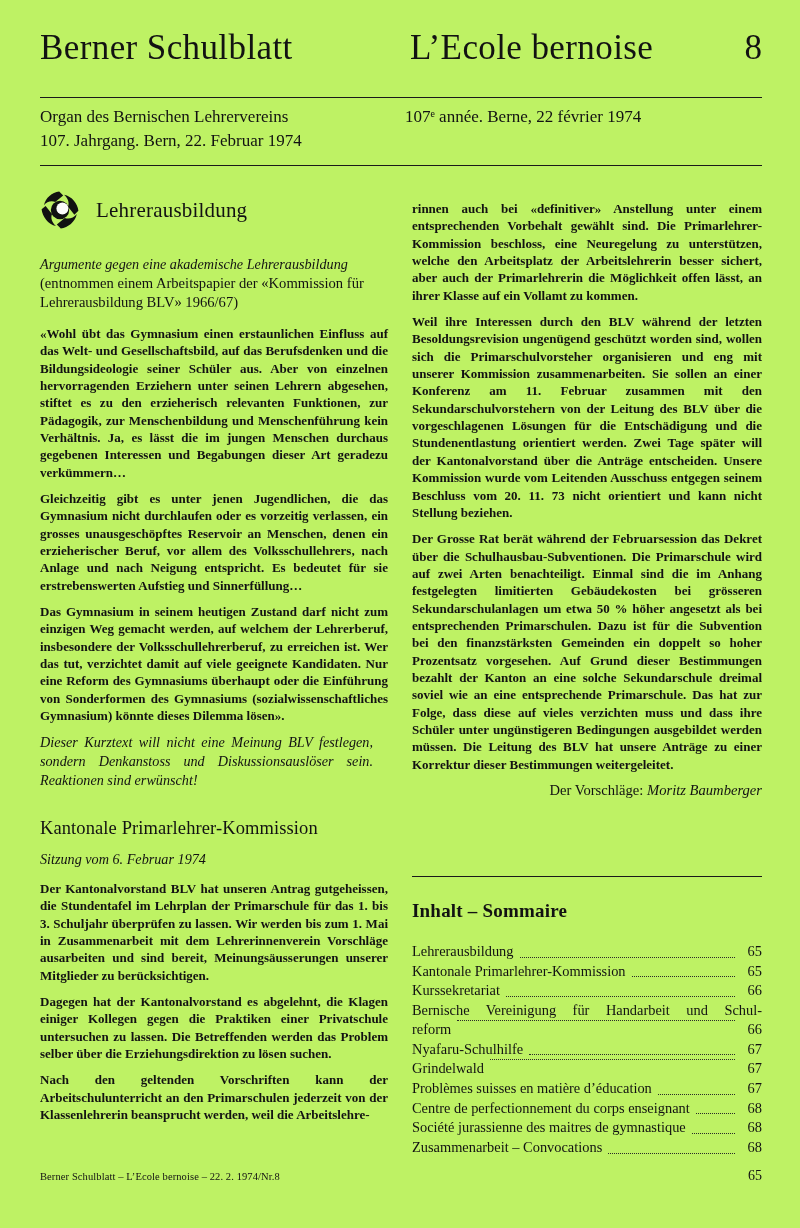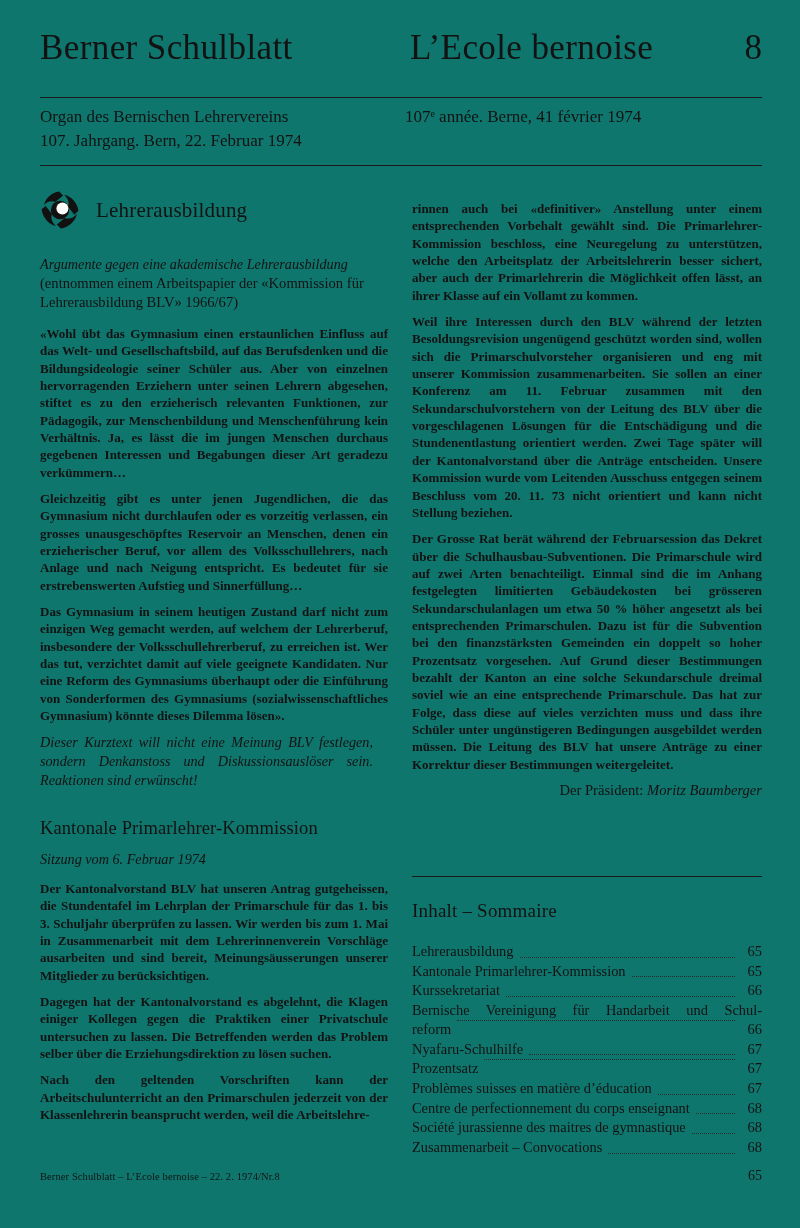--- a/index.html
+++ b/index.html
@@ -5,21 +5,21 @@
   html, body {
     margin: 0;
     padding: 0;
     background: #8a8a8a;
   }
   .page {
     position: relative;
     width: 800px;
     height: 1228px;
     margin: 0 auto;
-    background: #0f766e;
+    background: #bef264;
     box-sizing: border-box;
     font-family: "Liberation Serif", "DejaVu Serif", serif;
     color: #121212;
     overflow: hidden;
   }
 
   
   .masthead {
     position: absolute;
     left: 40px;
@@ -151,20 +151,21 @@
   .toc {
     position: absolute;
     left: 412px;
     top: 900px;
     width: 350px;
   }
   .toc-title {
     font-size: 19px;
     margin-bottom: 20px;
     letter-spacing: 0.2px;
+    font-weight: bold;
   }
   .toc-list { display: block; }
   .toc-item {
     display: flex;
     align-items: flex-end;
     font-size: 14.4px;
     line-height: 1.30;
     margin-bottom: 1px;
   }
   .toc-label {
@@ -222,21 +223,21 @@
   </div>
 
   <div class="rule r1"></div>
 
   <div class="subhead">
     <div class="col">
       <div class="ln">Organ des Bernischen Lehrervereins</div>
       <div class="ln">107. Jahrgang. Bern, 22. Februar 1974</div>
     </div>
     <div class="col right">
-      <div class="ln">107ᵉ année. Berne, 41 février 1974</div>
+      <div class="ln">107ᵉ année. Berne, 22 février 1974</div>
     </div>
   </div>
 
   <div class="rule r2"></div>
 
   <div class="col-left">
 
     <div class="sect-head-row">
       <span class="ornament">
         <svg viewBox="0 0 100 100" width="40" height="40" aria-hidden="true">
@@ -268,21 +269,21 @@
     <p class="body">Der Kantonalvorstand BLV hat unseren Antrag gutgeheissen, die Stundentafel im Lehrplan der Primarschule für das 1. bis 3. Schuljahr überprüfen zu lassen. Wir werden bis zum 1. Mai in Zusammenarbeit mit dem Lehrerinnenverein Vorschläge ausarbeiten und sind bereit, Meinungsäusserungen unserer Mitglieder zu berücksichtigen.</p>
     <p class="body">Dagegen hat der Kantonalvorstand es abgelehnt, die Klagen einiger Kollegen gegen die Praktiken einer Privatschule untersuchen zu lassen. Die Betreffenden werden das Problem selber über die Erziehungsdirektion zu lösen suchen.</p>
     <p class="body last">Nach den geltenden Vorschriften kann der Arbeitschulunterricht an den Primarschulen jederzeit von der Klassenlehrerin beansprucht werden, weil die Arbeitslehre-</p>
   </div>
 
   <div class="col-right">
     <p class="body">rinnen auch bei «definitiver» Anstellung unter einem entsprechenden Vorbehalt gewählt sind. Die Primarlehrer-Kommission beschloss, eine Neuregelung zu unterstützen, welche den Arbeitsplatz der Arbeitslehrerin besser sichert, aber auch der Primarlehrerin die Möglichkeit offen lässt, an ihrer Klasse auf ein Vollamt zu kommen.</p>
     <p class="body">Weil ihre Interessen durch den BLV während der letzten Besoldungsrevision ungenügend geschützt worden sind, wollen sich die Primarschulvorsteher organisieren und eng mit unserer Kommission zusammenarbeiten. Sie sollen an einer Konferenz am 11. Februar zusammen mit den Sekundarschulvorstehern von der Leitung des BLV über die vorgeschlagenen Lösungen für die Entschädigung und die Stundenentlastung orientiert werden. Zwei Tage später will der Kantonalvorstand über die Anträge entscheiden. Unsere Kommission wurde vom Leitenden Ausschuss entgegen seinem Beschluss vom 20. 11. 73 nicht orientiert und kann nicht Stellung beziehen.</p>
     <p class="body">Der Grosse Rat berät während der Februarsession das Dekret über die Schulhausbau-Subventionen. Die Primarschule wird auf zwei Arten benachteiligt. Einmal sind die im Anhang festgelegten limitierten Gebäudekosten bei grösseren Sekundarschulanlagen um etwa 50 % höher angesetzt als bei entsprechenden Primarschulen. Dazu ist für die Subvention bei den finanzstärksten Gemeinden ein doppelt so hoher Prozentsatz vorgesehen. Auf Grund dieser Bestimmungen bezahlt der Kanton an eine solche Sekundarschule dreimal soviel wie an eine entsprechende Primarschule. Das hat zur Folge, dass diese auf vieles verzichten muss und dass ihre Schüler unter ungünstigeren Bedingungen ausgebildet werden müssen. Die Leitung des BLV hat unsere Anträge zu einer Korrektur dieser Bestimmungen weitergeleitet.</p>
     <div class="sig">
-      <span>Der Präsident:</span>
+      <span>Der Vorschläge:</span>
       <span class="name">Moritz Baumberger</span>
     </div>
   </div>
 
   <div class="toc-rule"></div>
 
   <div class="toc">
     <div class="toc-title">Inhalt – Sommaire</div>
     <div class="toc-list">
 
@@ -314,21 +315,21 @@
       </div>
 
       <div class="toc-item">
         <span class="toc-label">Nyafaru-Schulhilfe</span>
         <span class="toc-dots"></span>
         <span class="toc-page">67</span>
       </div>
 
       <div class="toc-item2">
         <span class="l2row">
-          <span class="toc-label">Prozentsatz</span>
+          <span class="toc-label">Grindelwald</span>
           <span class="toc-dots"></span>
           <span class="toc-page">67</span>
         </span>
       </div>
 
       <div class="toc-item">
         <span class="toc-label">Problèmes suisses en matière d’éducation</span>
         <span class="toc-dots"></span>
         <span class="toc-page">67</span>
       </div>

